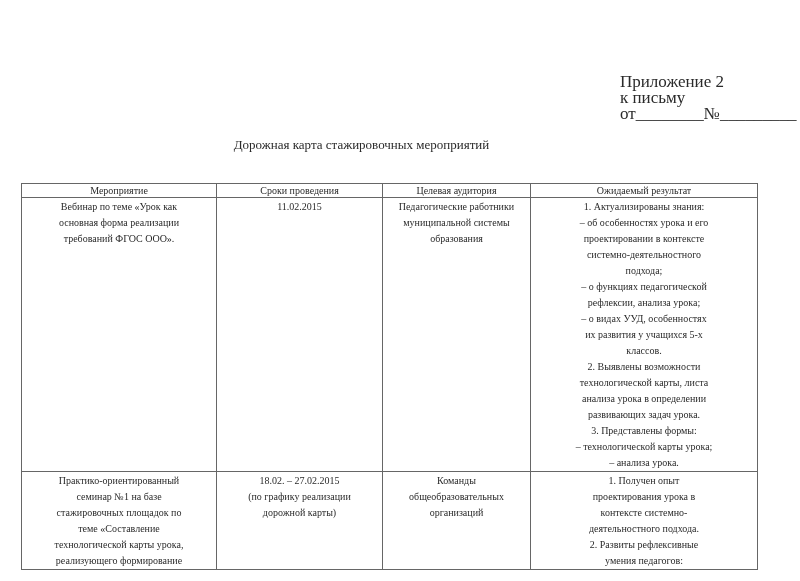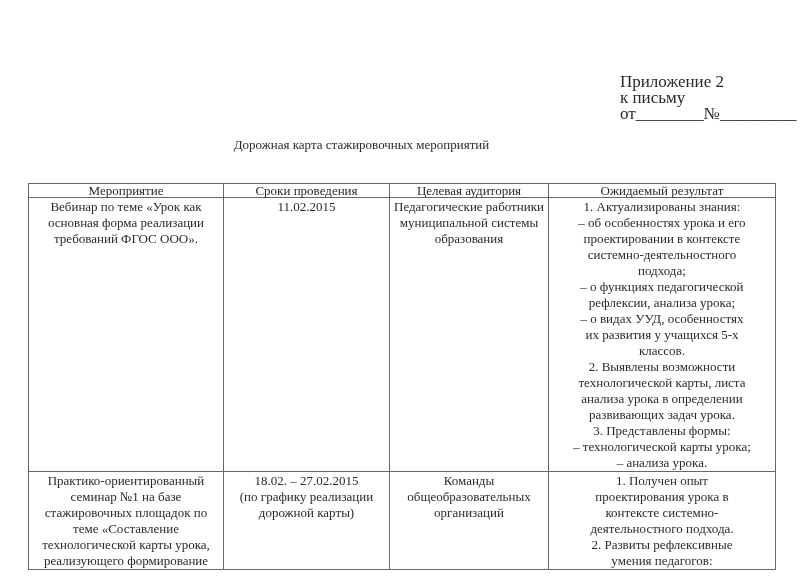--- a/index.html
+++ b/index.html
@@ -9,22 +9,22 @@
   }
   .appendix {
     position: absolute; left: 620px; top: 74px; font-size: 17px; line-height: 16px;
   }
   .appendix div { white-space: nowrap; }
   .title {
     position: absolute; left: 0; width: 723px; top: 137px; text-align: center;
     font-size: 13px; line-height: 16px;
   }
   table.roadmap {
-    position: absolute; left: 28px; top: 183px; border-collapse: collapse;
-    font-size: 13px; line-height: 16px;
+    position: absolute; left: 21px; top: 183px; border-collapse: collapse;
+    font-size: 10px; line-height: 16px;
   }
   table.roadmap th, table.roadmap td {
     border: 1px solid #666; vertical-align: top; padding: 0 4px; font-weight: normal; text-align: center;
   }
   table.roadmap th { text-align: center; padding-top: 0; height: 12px; line-height: 13px; }
   .c1 { width: 186px; }
   .c2 { width: 157px; text-align: center; }
   .c3 { width: 139px; }
   .c4 { width: 218px; margin-top: 17px; }
   tr.r1 td { height: 257px; padding-top: 1px; }

